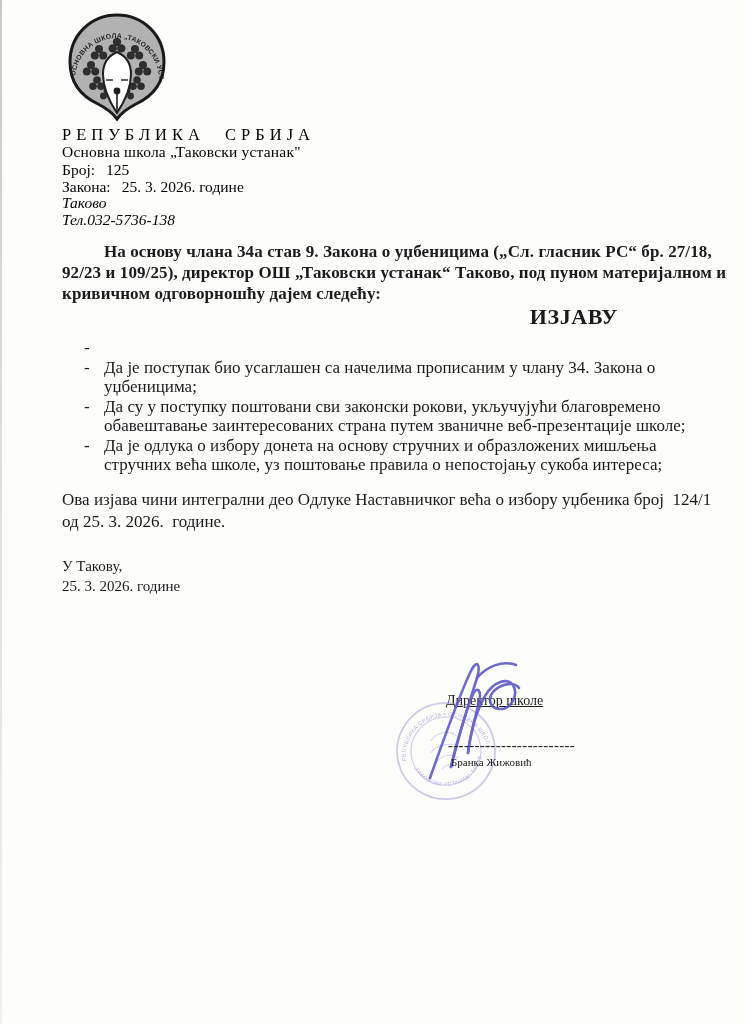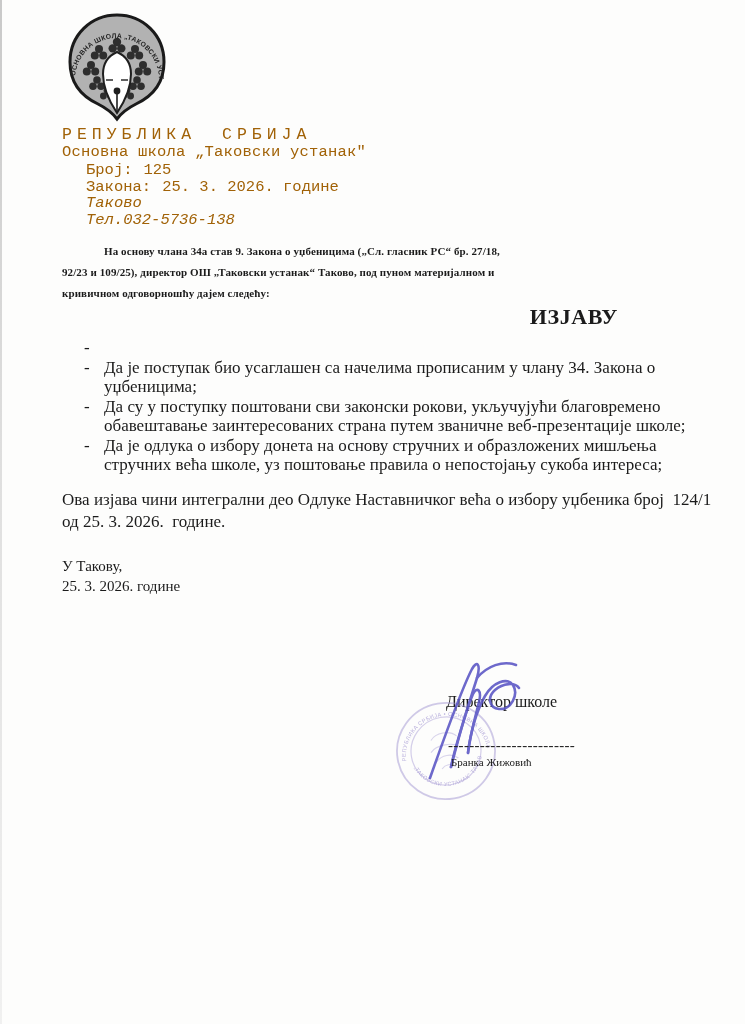--- a/index.html
+++ b/index.html
@@ -7,50 +7,50 @@
     position:relative;width:745px;height:1024px;margin:0 auto;
     background:#fdfdfc;overflow:hidden;color:#1b1b1b;
     font-family:"Liberation Serif",serif;
   }
   .scan-edge{
     position:absolute;left:0;top:0;width:2px;height:100%;
     background:linear-gradient(180deg,#9f9f9f 0%,#c6c6c6 45%,#e6e6e6 100%);
     opacity:.55;
   }
   
-  .hdr{position:absolute;font-family:Liberation Mono, monospace;color:#a16207;white-space:nowrap;}
+  .hdr{position:absolute;font-family:Liberation Serif, serif;color:#000000;white-space:nowrap;}
   .hdr-republic{left:62px;top:125px;font-size:16.5px;letter-spacing:5px;word-spacing:11px;}
   .hdr-school{left:62px;top:143px;font-size:15.5px;letter-spacing:.2px;}
-  .hdr-line{font-size:15.5px;margin-left:24px;}
+  .hdr-line{font-size:15.5px;}
   .hdr-broj{left:62px;top:161px;}
   .hdr-datum{left:62px;top:178px;}
   .hdr-place{left:62px;top:194px;font-style:italic;}
   .hdr-phone{left:62px;top:211px;font-style:italic;}
   .gap{display:inline-block;width:11px;}
   
   .intro{
     position:absolute;left:62px;top:241px;width:672px;
-    font-size:11px;line-height:21px;font-weight:700;
+    font-size:17px;line-height:21px;font-weight:700;
     white-space:pre-wrap;text-indent:42px;letter-spacing:.1px;
   }
   .heading{
     position:absolute;left:62px;top:304px;width:556px;text-align:right;
     font-size:22px;font-weight:700;letter-spacing:.6px;
   }
   .list{position:absolute;left:84px;top:338px;width:620px;font-size:17px;line-height:19.5px;}
   .li{display:flex;align-items:flex-start;}
   .li .dash{flex:0 0 20px;}
   .li .txt{white-space:pre-wrap;}
   .closing{
     position:absolute;left:62px;top:489px;width:660px;
     font-size:17px;line-height:21.5px;white-space:pre-wrap;
   }
   .place-date{position:absolute;left:62px;top:557px;font-size:15px;line-height:19.5px;}
   
-  .sig-title{position:absolute;left:446px;top:693px;font-size:16px;}
+  .sig-title{position:absolute;left:446px;top:693px;font-size:14px;text-decoration:underline;}
   .sig-dashes{position:absolute;left:448px;top:737px;font-size:15px;letter-spacing:.3px;color:#222;}
   .sig-name{position:absolute;left:451px;top:756px;font-size:11px;}
   .stamp-svg{position:absolute;left:393px;top:698px;}
   .signature-svg{position:absolute;left:426px;top:658px;}
   .logo-svg{position:absolute;left:59px;top:10px;}
 </style>
 </head>
 <body>
 
 <div class="page">

